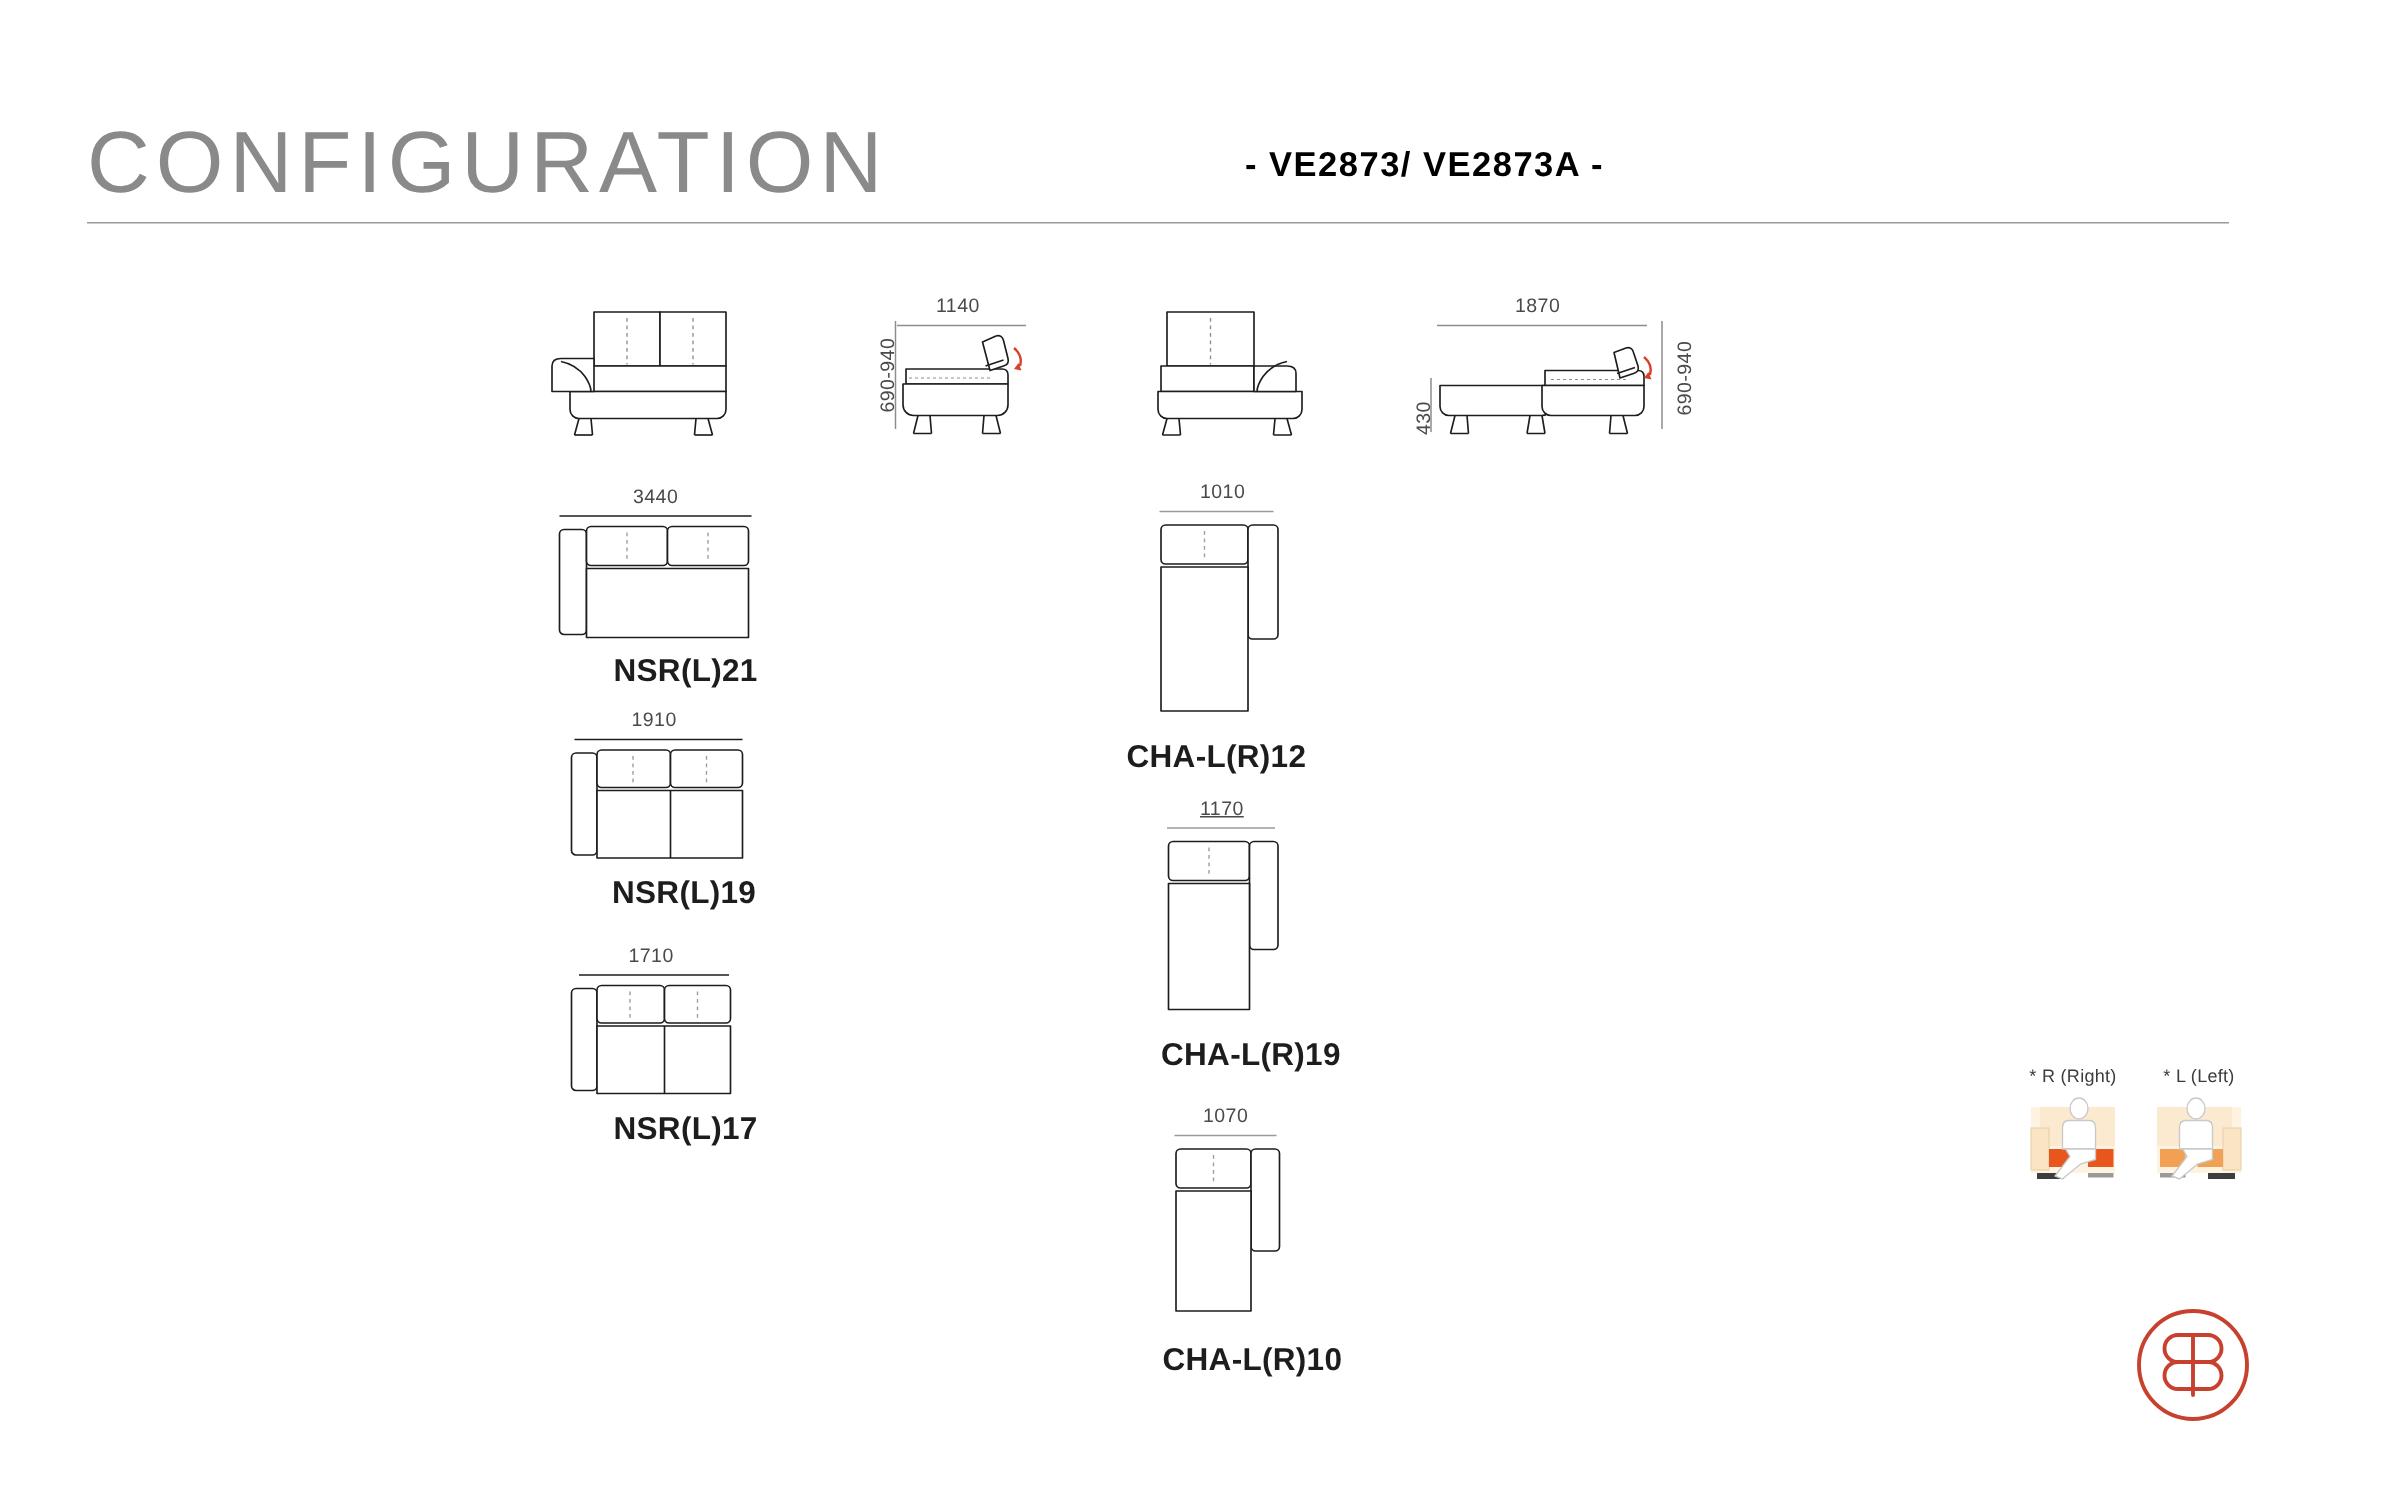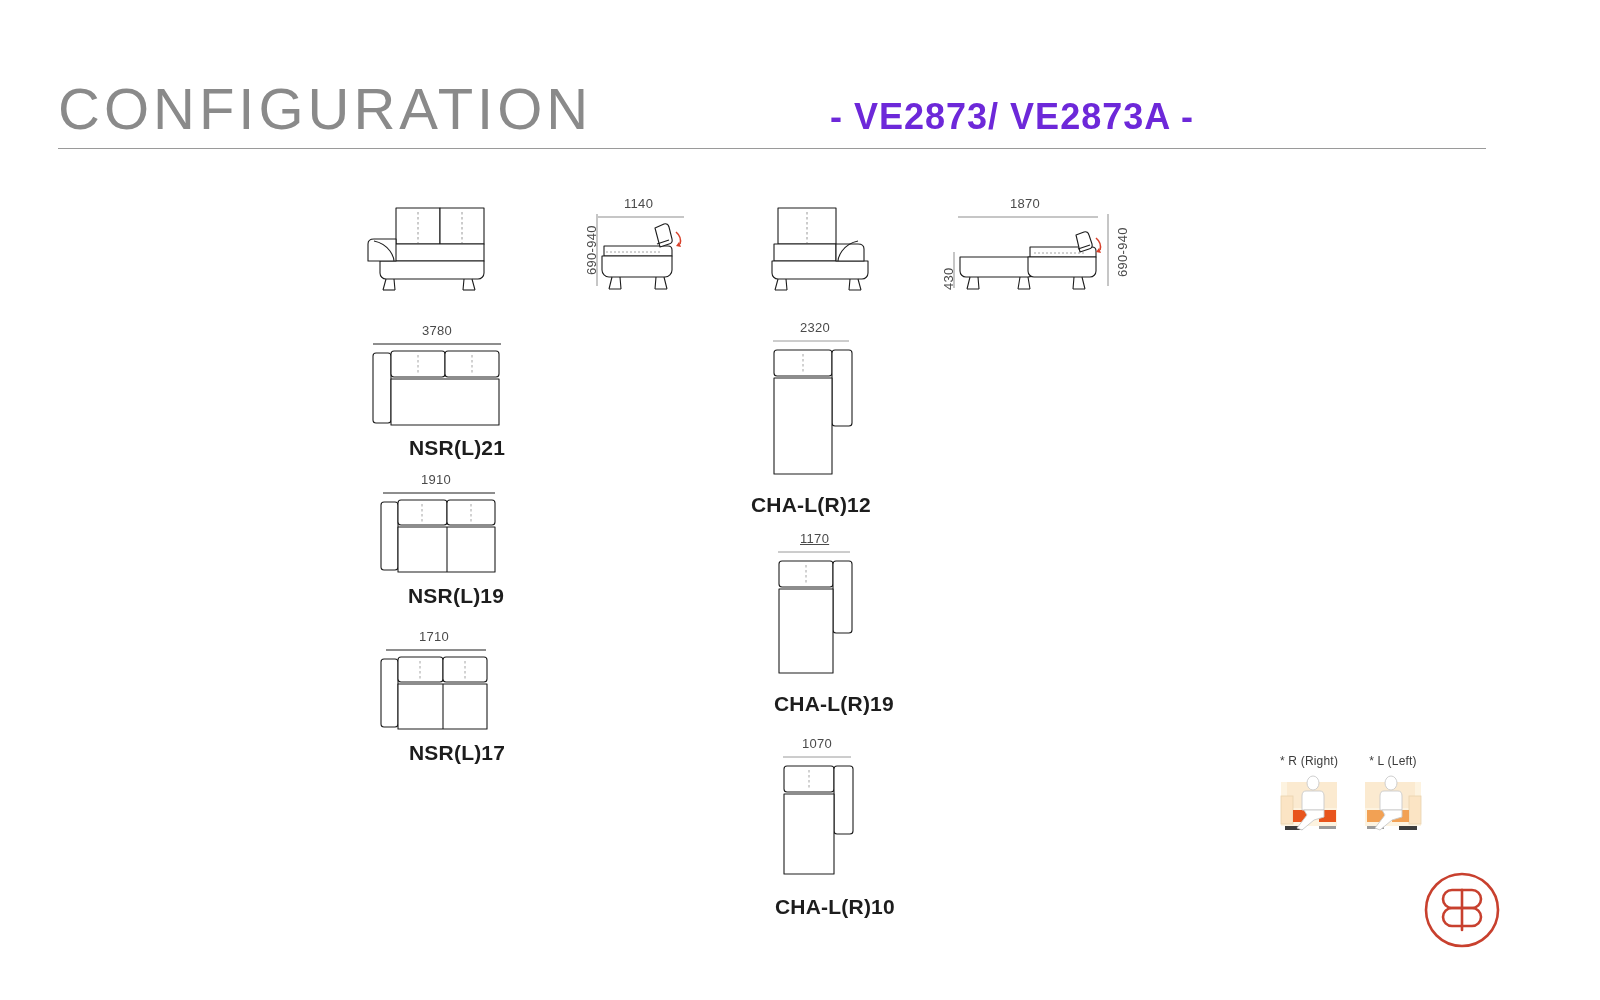--- a/index.html
+++ b/index.html
@@ -15,22 +15,22 @@
 
   
   .hdr-title{
     position:absolute;left:58px;top:80px;
     font-size:58px;letter-spacing:4px;
     color:#8a8a8a;font-weight:400;line-height:1;
     white-space:nowrap;
   }
   .hdr-model{
     position:absolute;left:830px;top:96px;
-    font-size:36px;font-weight:700;letter-spacing:1px;
-    color:#6d28d9;white-space:nowrap;
+    font-size:23px;font-weight:700;letter-spacing:1px;
+    color:#000000;white-space:nowrap;
   }
   .hdr-rule{
     position:absolute;left:58px;top:148px;width:1428px;height:1px;
     background:#9a9a9a;
   }
 
   
   .draw{position:absolute;}
   .draw svg{display:block;overflow:visible;}
   .dimtxt{
@@ -40,21 +40,21 @@
   .dimtxt.vert{
     transform-origin:0 0;
     transform:rotate(-90deg);
   }
   .partlabel{
     position:absolute;font-size:21px;font-weight:700;color:#1d1d1d;
     letter-spacing:.2px;white-space:nowrap;
   }
 
   
-  .legend{position:absolute;left:1275px;top:710px;width:160px;height:100px;margin-top:44px;}
+  .legend{position:absolute;left:1348px;top:710px;width:160px;height:100px;}
   .legend-col{position:absolute;top:0;width:68px;}
   .legend-cap{
     font-size:12px;color:#3c3c3c;text-align:center;
     white-space:nowrap;margin-bottom:4px;letter-spacing:.2px;
   }
   .legend-img{width:68px;height:62px;}
 
   
   .brand-word{
     position:absolute;left:1136px;top:878px;
@@ -189,21 +189,21 @@
         <path d="M9 54 h12 M60 54 h12 M115 54 h12" fill="none"></path>
       </g>
       <g stroke="#8d8d8d" stroke-width="0.8" stroke-dasharray="2 2" fill="none">
         <line x1="76" y1="18" x2="126" y2="18"></line>
       </g>
       <path d="M138 3 q6 5 4 12" fill="none" stroke="#d8402a" stroke-width="1.6"></path>
       <path d="M141 13 l2 5 l-5 -1 z" fill="#d8402a"></path>
     </svg>
   </div>
 
-  <div class="dimtxt" style="left:422px;top:323px;">3780</div>
+  <div class="dimtxt" style="left:422px;top:323px;">3440</div>
   <div class="draw" style="left:373px;top:341px;">
     <svg width="128" height="6" viewBox="0 0 128 6">
       <line x1="0" y1="3" x2="128" y2="3" stroke="#1d1d1d" stroke-width="1"></line>
     </svg>
   </div>
   <div class="draw" style="left:373px;top:349px;">
     <svg width="128" height="78" viewBox="0 0 128 78">
       <g fill="#ffffff" stroke="#1d1d1d" stroke-width="1.1" stroke-linejoin="round">
         <rect x="0" y="4" width="18" height="70" rx="3"></rect>
         <rect x="18" y="2" width="54" height="26" rx="3"></rect>
@@ -257,21 +257,21 @@
         <line x1="62" y1="29" x2="62" y2="74"></line>
       </g>
       <g stroke="#9a9a9a" stroke-width="0.9" stroke-dasharray="2.5 2.5" fill="none">
         <line x1="39" y1="6" x2="39" y2="25"></line>
         <line x1="84" y1="6" x2="84" y2="25"></line>
       </g>
     </svg>
   </div>
   <div class="partlabel" style="left:409px;top:741px;">NSR(L)17</div>
 
-  <div class="dimtxt" style="left:800px;top:320px;">2320</div>
+  <div class="dimtxt" style="left:800px;top:320px;">1010</div>
   <div class="draw" style="left:773px;top:338px;">
     <svg width="76" height="6" viewBox="0 0 76 6">
       <line x1="0" y1="3" x2="76" y2="3" stroke="#9a9a9a" stroke-width="1"></line>
     </svg>
   </div>
   <div class="draw" style="left:773px;top:348px;">
     <svg width="80" height="128" viewBox="0 0 80 128">
       <g fill="#ffffff" stroke="#1d1d1d" stroke-width="1.1" stroke-linejoin="round">
         <rect x="1" y="2" width="58" height="26" rx="3"></rect>
         <rect x="59" y="2" width="20" height="76" rx="3"></rect>

